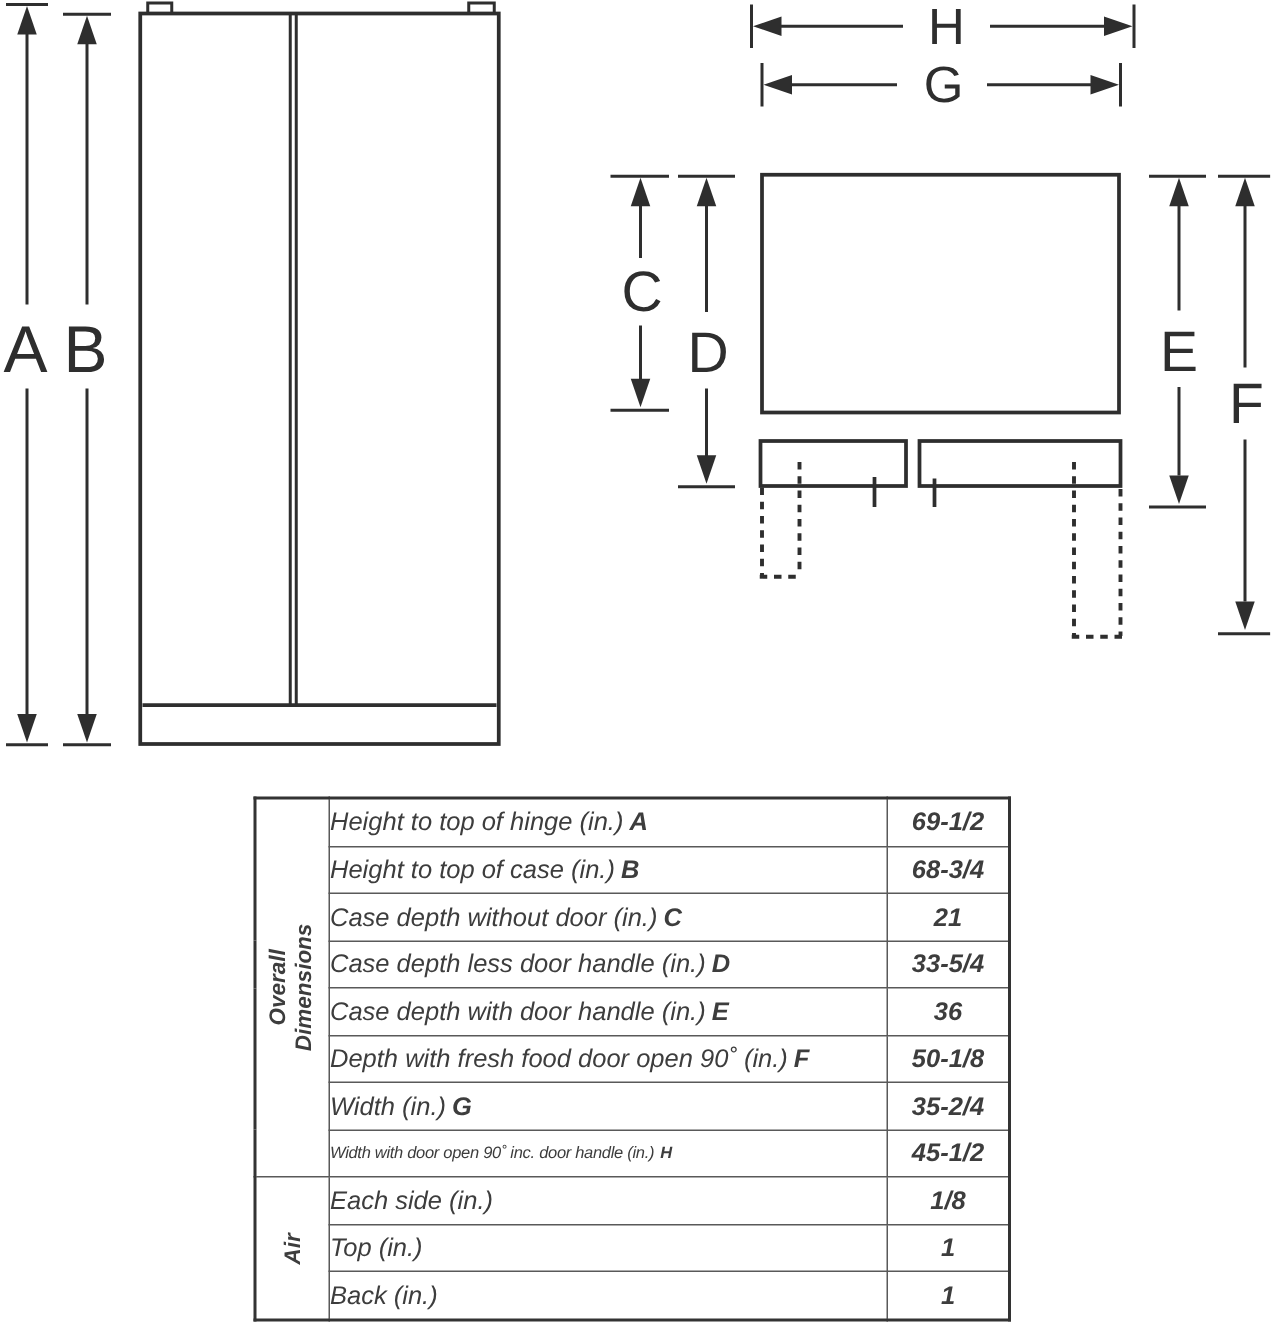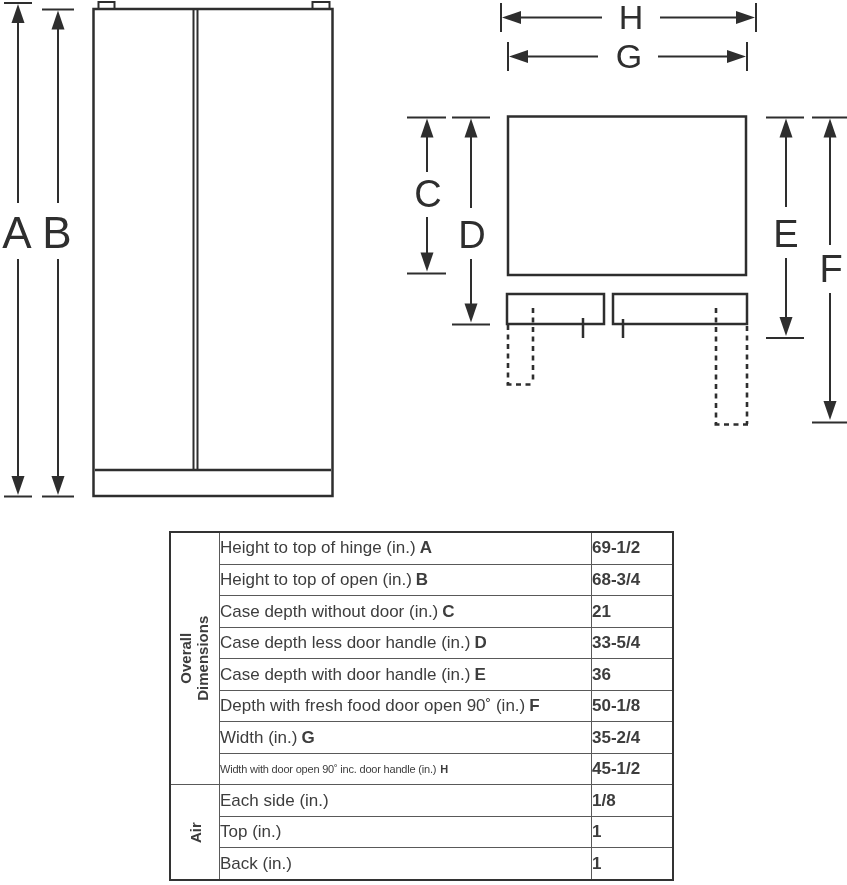--- a/index.html
+++ b/index.html
@@ -19,24 +19,24 @@
   .szCF{font-size:38px;}
   .szGH{font-size:34px;}
   
   #spec-table-wrap{position:absolute;left:169px;top:531px;}
   table.spec{
     border-collapse:collapse;table-layout:fixed;
     width:501px;height:350px;background:#fff;
     border:2.5px solid #333333;
     font-size:17px;color:#3d3d3d;
   }
-  table.spec td{border:1.5px solid #595959;padding:0;vertical-align:middle;}
+  table.spec td{border:1.5px solid #595959;padding:0;vertical-align:middle;font-style:italic;}
   td.lbl{width:48px;}
   td.desc{width:371px;padding-left:10px;white-space:nowrap;overflow:hidden;}
-  td.val{width:80px;font-weight:bold;}
+  td.val{width:80px;text-align:center;font-weight:bold;}
   td.desc b.ltr{margin-left:4px;}
   tr.tight td.desc{font-size:11px;letter-spacing:-0.2px;}
   .lblwrap{display:flex;align-items:center;justify-content:center;width:100%;height:100%;}
   .rot{
     transform:rotate(-90deg);
     font-weight:bold;font-size:15px;line-height:1.15;
     white-space:pre-line;text-align:center;color:#3d3d3d;
   }
 </style>
 </head>
@@ -163,21 +163,21 @@
           <td class="lbl" rowspan="8">
             <div class="lblwrap">
                 <div class="rot">Overall
 Dimensions</div>
               </div>
           </td>
           <td class="desc"><span>Height to top of hinge (in.)</span><b class="ltr">A</b></td>
           <td class="val"><b>69-1/2</b></td>
         </tr>
         <tr>
-          <td class="desc"><span>Height to top of open (in.)</span><b class="ltr">B</b></td>
+          <td class="desc"><span>Height to top of case (in.)</span><b class="ltr">B</b></td>
           <td class="val"><b>68-3/4</b></td>
         </tr>
         <tr>
           <td class="desc"><span>Case depth without door (in.)</span><b class="ltr">C</b></td>
           <td class="val"><b>21</b></td>
         </tr>
         <tr>
           <td class="desc"><span>Case depth less door handle (in.)</span><b class="ltr">D</b></td>
           <td class="val"><b>33-5/4</b></td>
         </tr>

